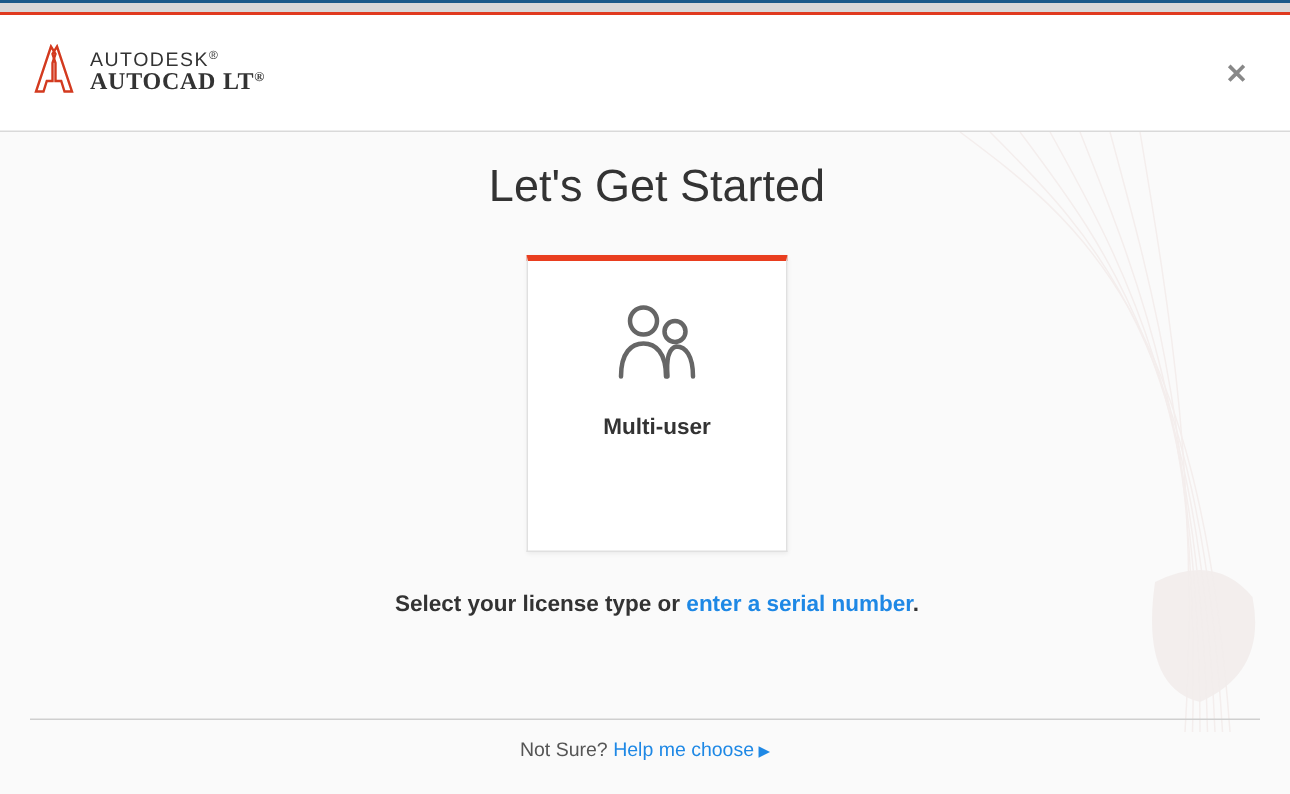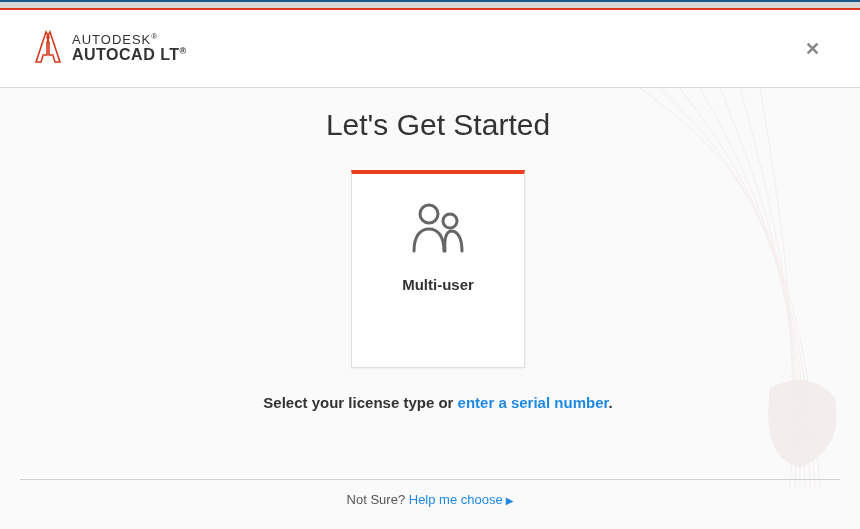--- a/index.html
+++ b/index.html
@@ -17,21 +17,21 @@
       background: #fafafa;
     }
     .top-bar {
       height: 10px;
       background: #d8d8d8;
       border-top: 2px solid #1a5a8a;
       border-bottom: 2px solid #e03a1f;
     }
     .header {
       height: 78px;
-      padding: 0 34px;
+      padding: 0 22px;
       display: flex;
       align-items: center;
       justify-content: space-between;
       border-bottom: 1px solid #d9d9d9;
       background: #fff;
     }
     .brand {
       display: flex;
       align-items: center;
       gap: 10px;
@@ -48,20 +48,21 @@
     }
     .brand-top .reg {
       font-size: 8px;
       vertical-align: top;
     }
     .brand-bottom {
       font-size: 16px;
       font-weight: bold;
       letter-spacing: 0.5px;
       color: #333;
+      font-family: Liberation Serif, serif;
     }
     .brand-bottom .reg {
       font-size: 9px;
       vertical-align: top;
     }
     .close-icon {
       font-size: 18px;
       color: #888;
       cursor: pointer;
       font-weight: bold;

